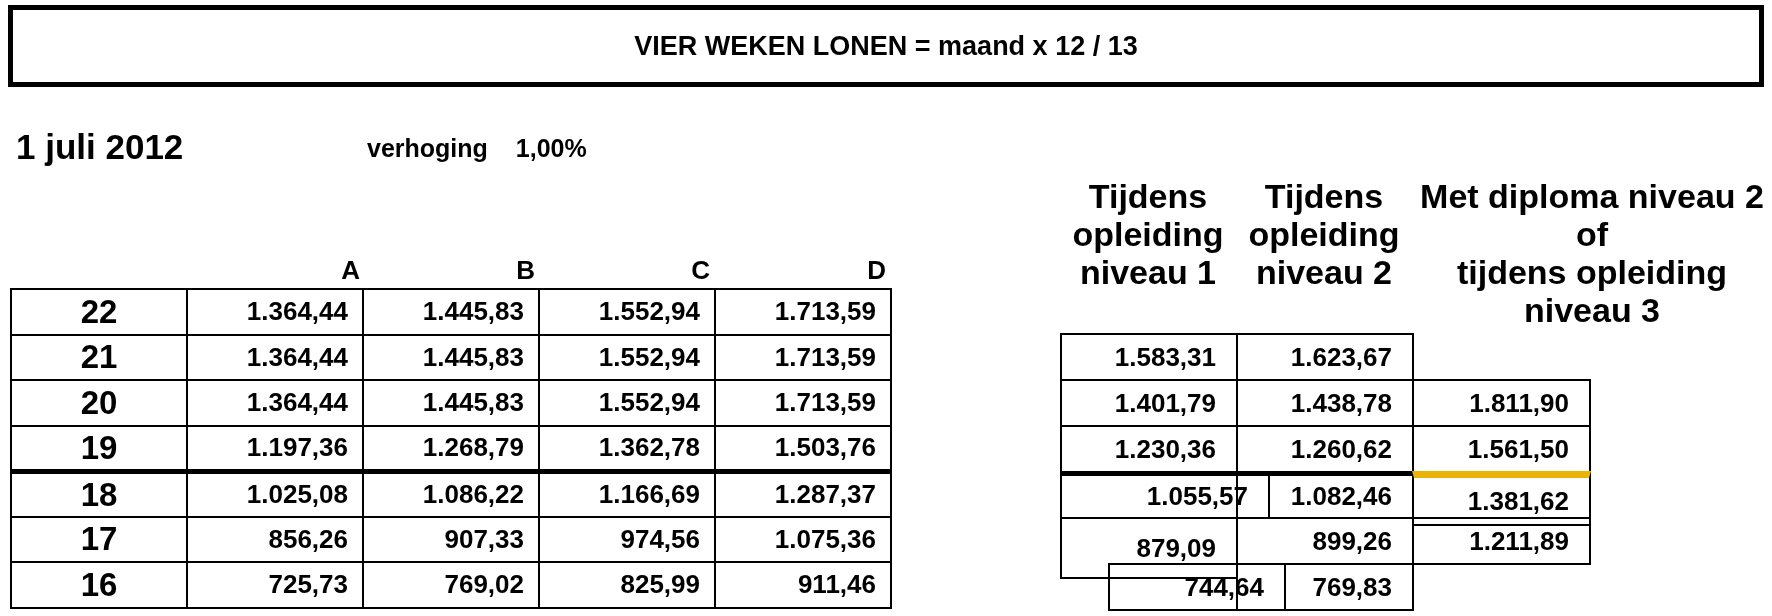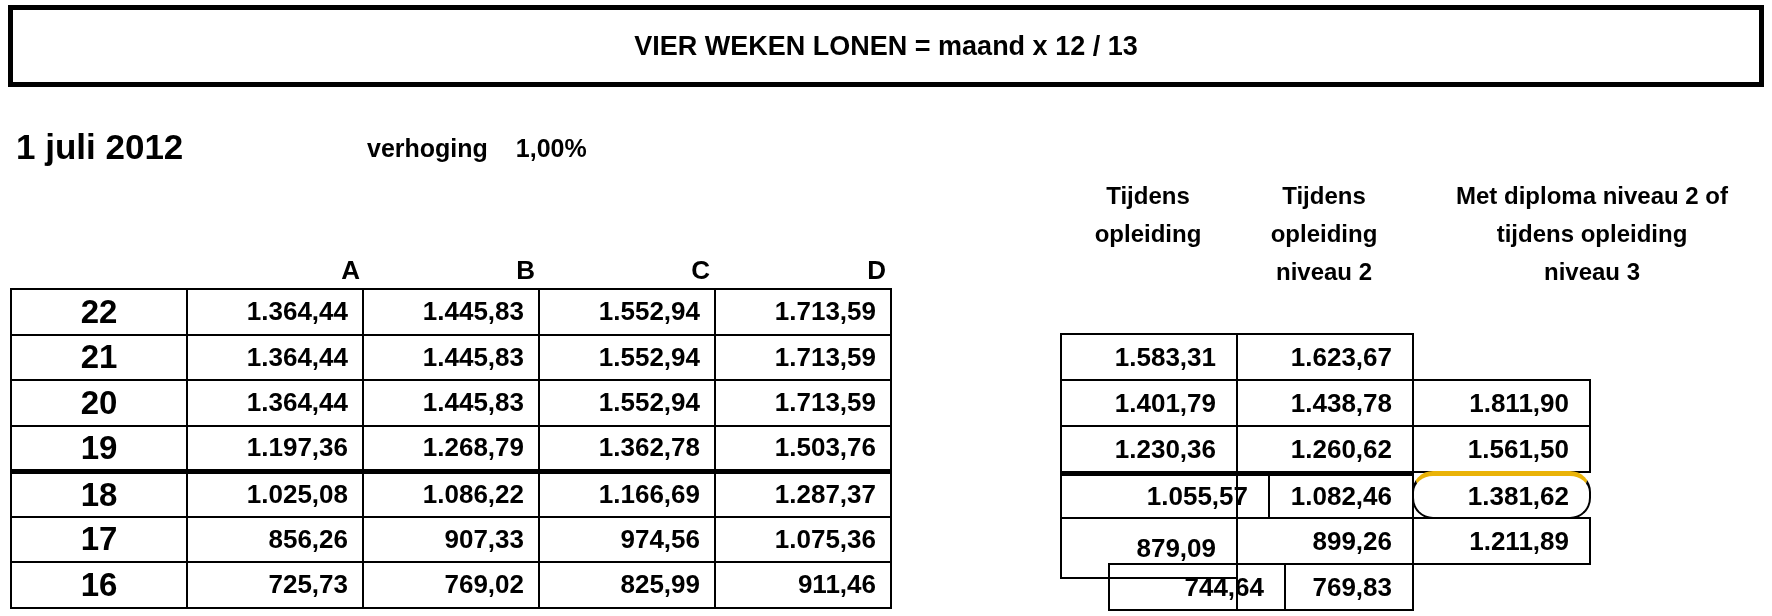--- a/index.html
+++ b/index.html
@@ -12,21 +12,21 @@
   .increase { position: absolute; left: 367px; top: 134px; font-size: 25px; }
   .increase span.val { margin-left: 28px; }
   .col-head { position: absolute; top: 255px; font-size: 26px; text-align: right; width: 120px; }
   table { border-collapse: collapse; position: absolute; }
   td { border: 2px solid #000; height: 42px; padding: 0 14px 0 0; font-size: 26px; text-align: right; box-sizing: border-box; }
   td.age { text-align: center; font-size: 33px; padding: 0; }
   tr.thick td { border-top: 5px solid #000; }
   .left-table { left: 10px; top: 288px; }
   .left-table td { width: 176px; height: 45.5px; }
   .left-table td.age { width: 176px; }
-  .rt-head { position: absolute; top: 177px; font-size: 24px; text-align: center; line-height: 38px; }
+  .rt-head { position: absolute; top: 177px; font-size: 34px; text-align: center; line-height: 38px; }
   .rcell { position: absolute; border: 2px solid #000; box-sizing: border-box; font-size: 26px;
            text-align: right; padding-right: 20px; display: flex; align-items: center; justify-content: flex-end; }
 </style>
 </head>
 <body>
 
 <div class="title-box">
   <span>VIER WEKEN LONEN = maand x 12 / 13</span>
 </div>
 
@@ -90,20 +90,21 @@
     <td>769,02</td>
     <td>825,99</td>
     <td>911,46</td>
   </tr>
 </tbody>
   </table>
 
 <div class="rt-head" style="left:1060px; width:176px;">
   <div>Tijdens</div>
   <div>opleiding</div>
+  <div>niveau 1</div>
 </div>
 <div class="rt-head" style="left:1236px; width:176px;">
   <div>Tijdens</div>
   <div>opleiding</div>
   <div>niveau 2</div>
 </div>
 <div class="rt-head" style="left:1412px; width:360px;">
   <div>Met diploma niveau 2 of</div>
   <div>tijdens opleiding</div>
   <div>niveau 3</div>
@@ -117,21 +118,21 @@
   <div class="rcell" style="left:1060px; top:379px; width:178px; height:48px;">1.401,79</div>
   <div class="rcell" style="left:1236px; top:379px; width:178px; height:48px;">1.438,78</div>
   <div class="rcell" style="left:1412px; top:379px; width:179px; height:48px;">1.811,90</div>
 
   <div class="rcell" style="left:1060px; top:425px; width:178px; height:48px;">1.230,36</div>
   <div class="rcell" style="left:1236px; top:425px; width:178px; height:48px;">1.260,62</div>
   <div class="rcell" style="left:1412px; top:425px; width:179px; height:48px;">1.561,50</div>
 
   <div class="rcell" style="left:1060px; top:471px; width:210px; height:48px; border-top:5px solid #000;">1.055,57</div>
   <div class="rcell" style="left:1236px; top:471px; width:178px; height:48px; border-top:5px solid #000;">1.082,46</div>
-  <div class="rcell" style="left:1412px; top:471px; width:179px; height:48px; border-top:5px solid #eab308;border-radius:21px;">1.381,62</div>
+  <div class="rcell" style="left:1412px; top:471px; width:179px; height:55px; border-top:7px solid #eab308;">1.381,62</div>
 
   <div class="rcell" style="left:1060px; top:517px; width:178px; height:62px;padding-left:44px;">879,09</div>
   <div class="rcell" style="left:1236px; top:517px; width:178px; height:48px;">899,26</div>
   <div class="rcell" style="left:1412px; top:517px; width:179px; height:48px;">1.211,89</div>
 
   <div class="rcell" style="left:1108px; top:563px; width:178px; height:48px;">744,64</div>
   <div class="rcell" style="left:1236px; top:563px; width:178px; height:48px;">769,83</div>
 </div>
 
 </body></html>

